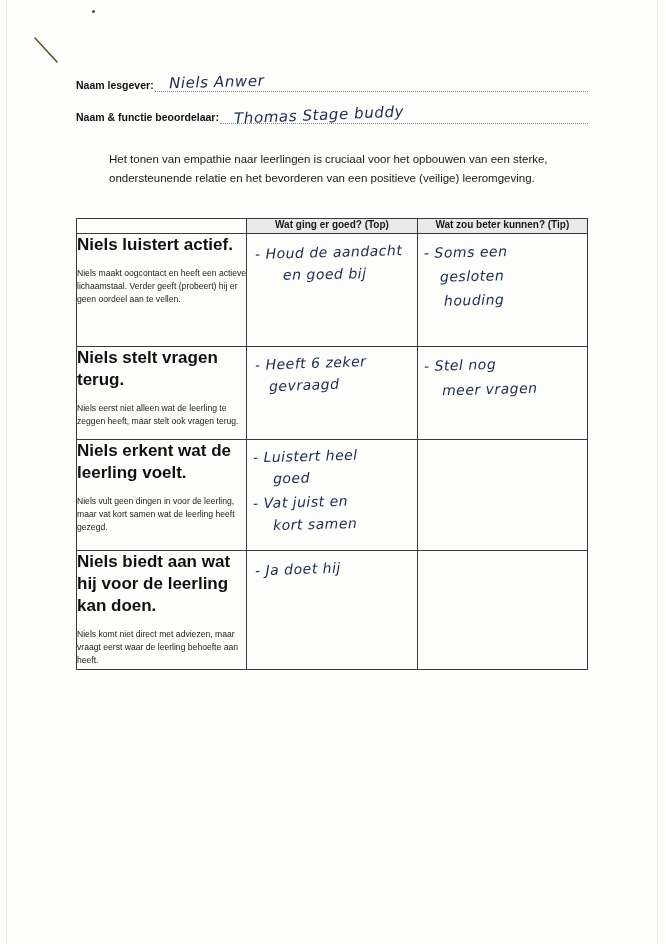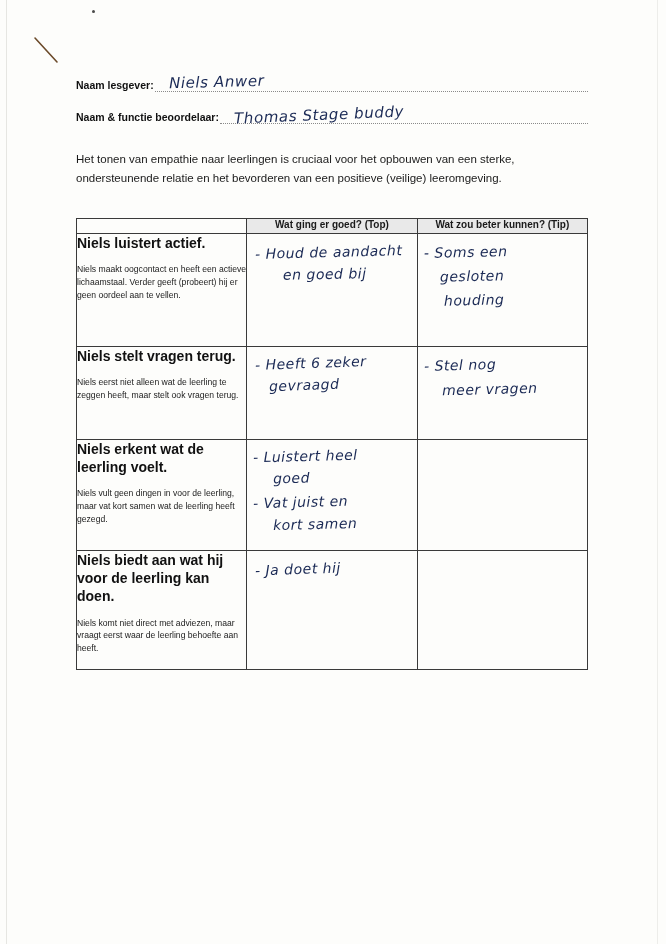--- a/index.html
+++ b/index.html
@@ -101,20 +101,21 @@
 
   #handwriting-naam-lesgever { left: 14px; bottom: 0px; }
   #handwriting-beoordelaar { left: 14px; bottom: -1px; }
 
   #intro-text {
     margin-top: 26px;
     font-size: 11.5px;
     line-height: 1.65;
     color: #1a1a1a;
     width: 500px;
+    margin-left: 33px;
   }
 
   table#feedback-table {
     margin-top: 30px;
     border-collapse: collapse;
     width: 512px;
     table-layout: fixed;
   }
   table#feedback-table th,
   table#feedback-table td {
@@ -130,21 +131,21 @@
     padding: 3px 4px;
     height: 14px;
   }
   th.col-head.blank { background: #fdfdfb; border-top-color: #3a3a3a; }
 
   td.crit {
     width: 136px;
     padding: 8px 9px 10px 9px;
   }
   .crit-title {
-    font-size: 14px;
+    font-size: 17px;
     font-weight: bold;
     line-height: 1.3;
     margin-bottom: 11px;
     color: #111;
   }
   .crit-desc {
     font-size: 8.6px;
     line-height: 1.5;
     color: #222;
   }

